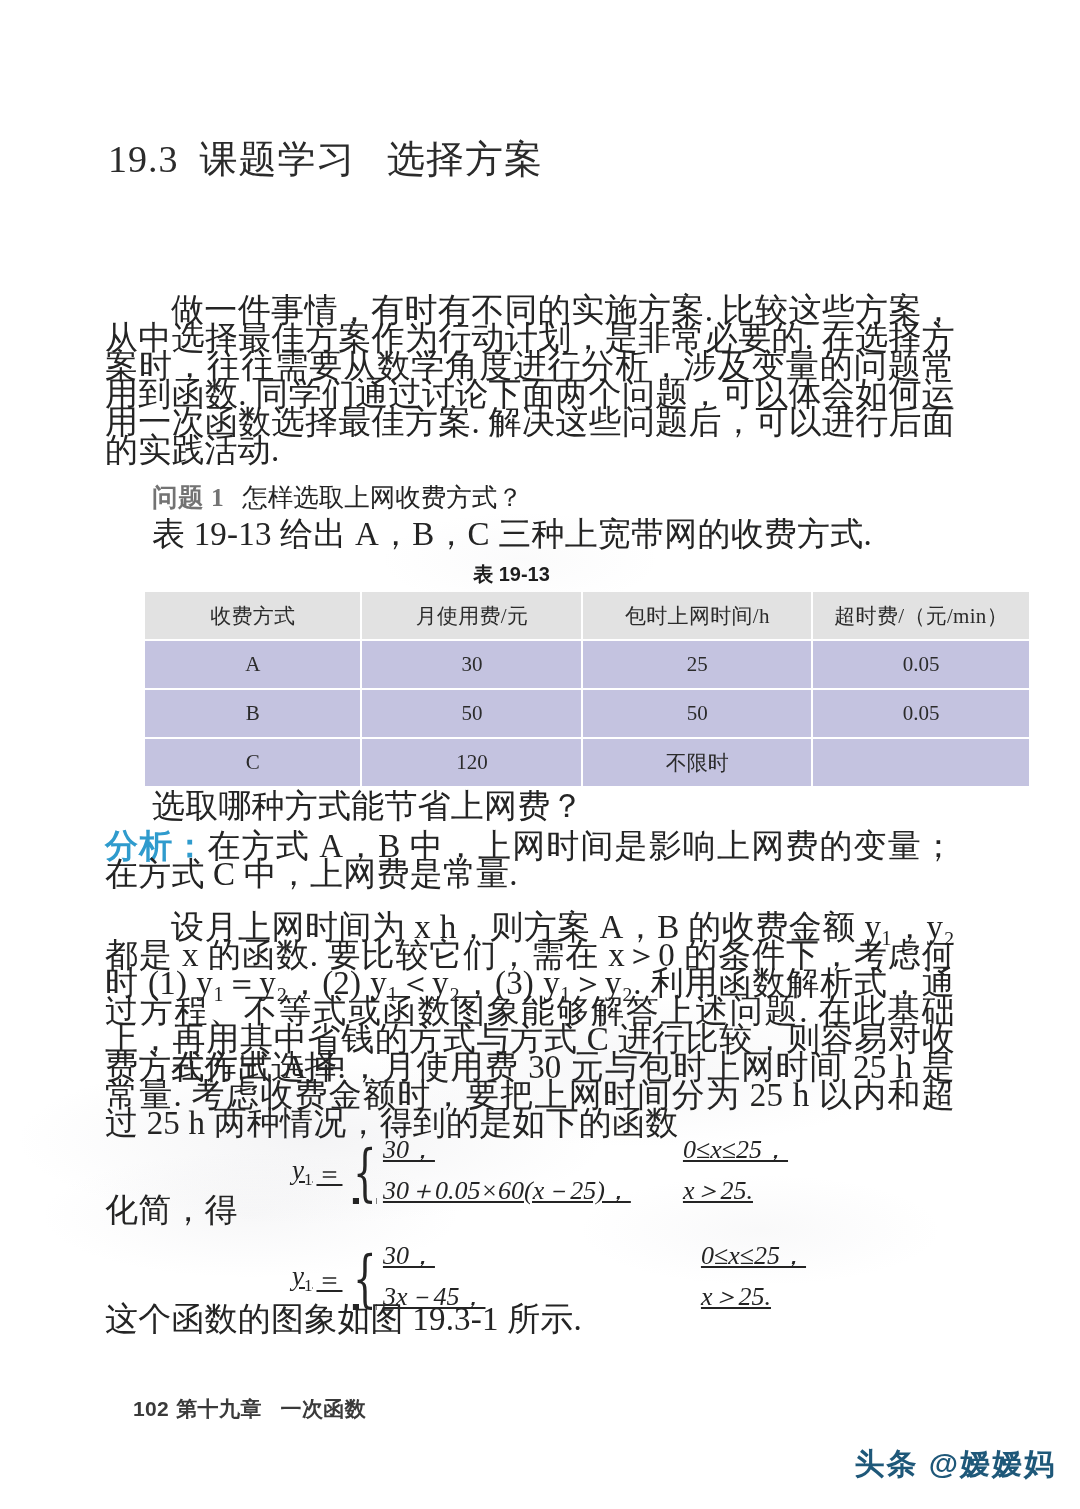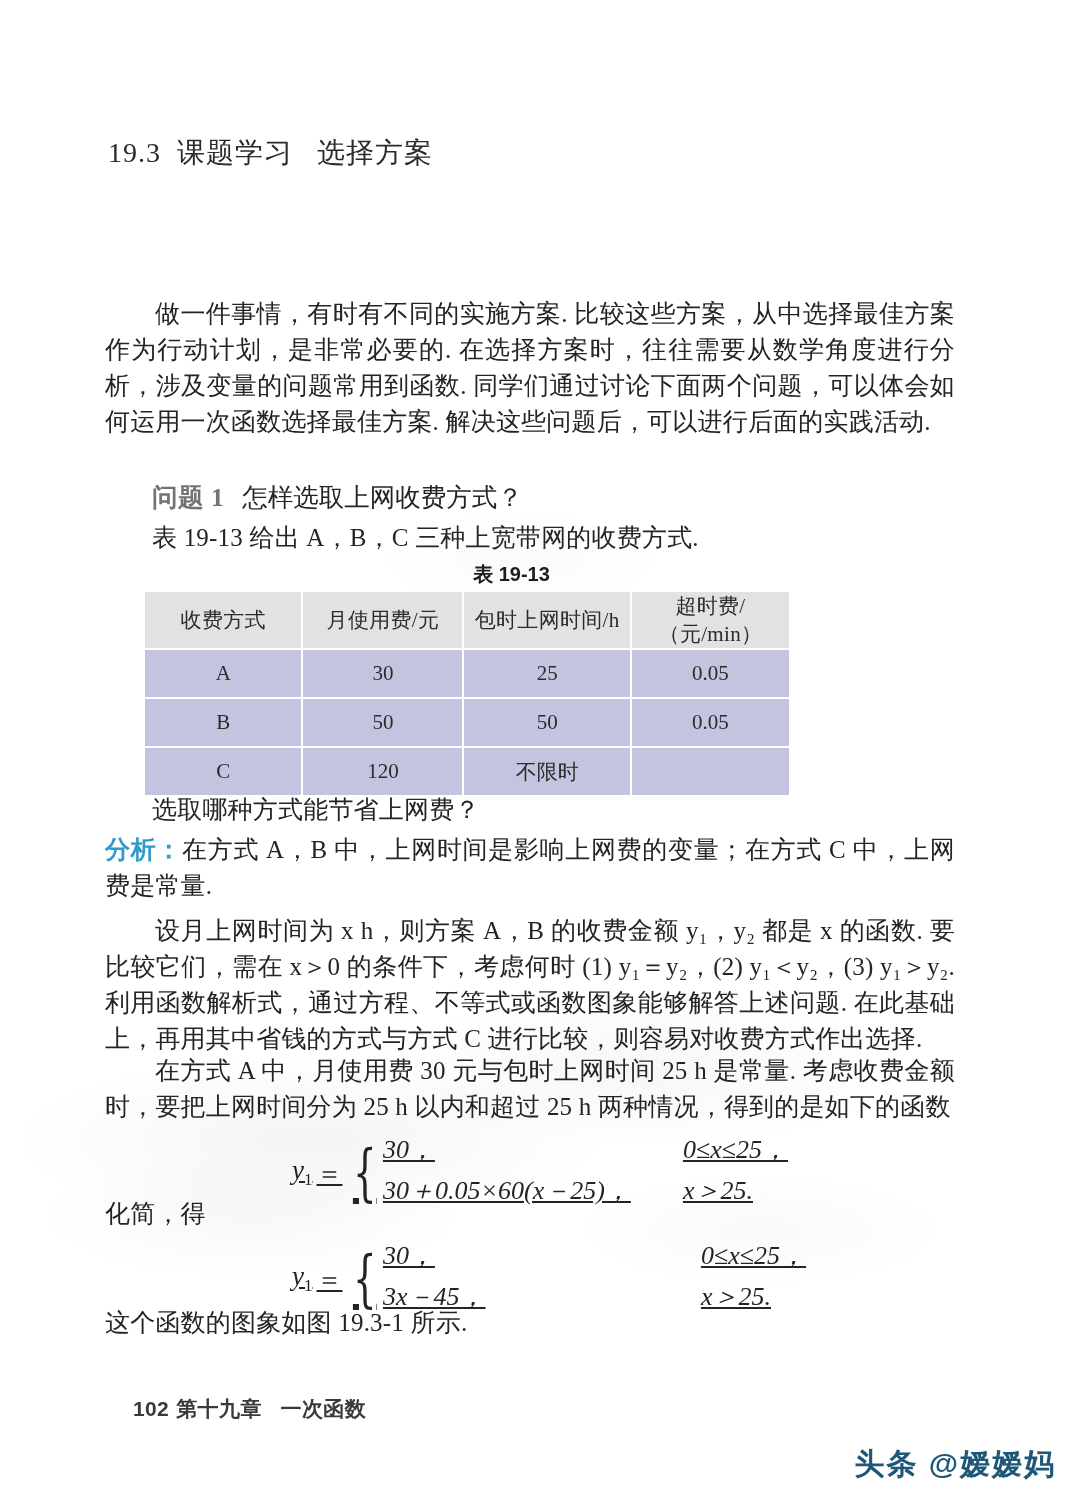--- a/index.html
+++ b/index.html
@@ -34,34 +34,34 @@
     position: absolute;
     inset: 0;
     z-index: 1;
   }
 
   
   .chapter-title {
     position: absolute;
     left: 108px;
     top: 134px;
-    font-size: 28px;
+    font-size: 38px;
     letter-spacing: 1px;
     color: #2b2b2b;
     white-space: pre;
     font-family: "Liberation Serif", "DejaVu Serif", serif;
   }
 
   
   .body-block {
     position: absolute;
     left: 105px;
     width: 850px;
-    font-size: 25px;
-    line-height: 36px;
+    font-size: 33px;
+    line-height: 28px;
     text-align: justify;
     color: #242424;
     letter-spacing: 0.2px;
   }
   .indent { text-indent: 2em; }
 
   .intro       { top: 296px; }
   .q1-line2    { top: 520px; left: 152px; width: 800px; }
   .after-table { top: 792px; left: 152px; width: 800px; }
   .analysis    { top: 832px; left: 105px; width: 850px; }
@@ -99,21 +99,21 @@
     text-align: center;
     font-size: 20px;
     font-weight: 700;
     color: #1d1d1d;
     font-family: "Liberation Sans", sans-serif;
   }
   table.fee-table {
     position: absolute;
     left: 145px;
     top: 592px;
-    width: 644px;
+    width: 884px;
     border-collapse: separate;
     border-spacing: 0;
     font-size: 21px;
     color: #2b2b2b;
   }
   table.fee-table th,
   table.fee-table td {
     height: 47px;
     text-align: center;
     vertical-align: middle;

